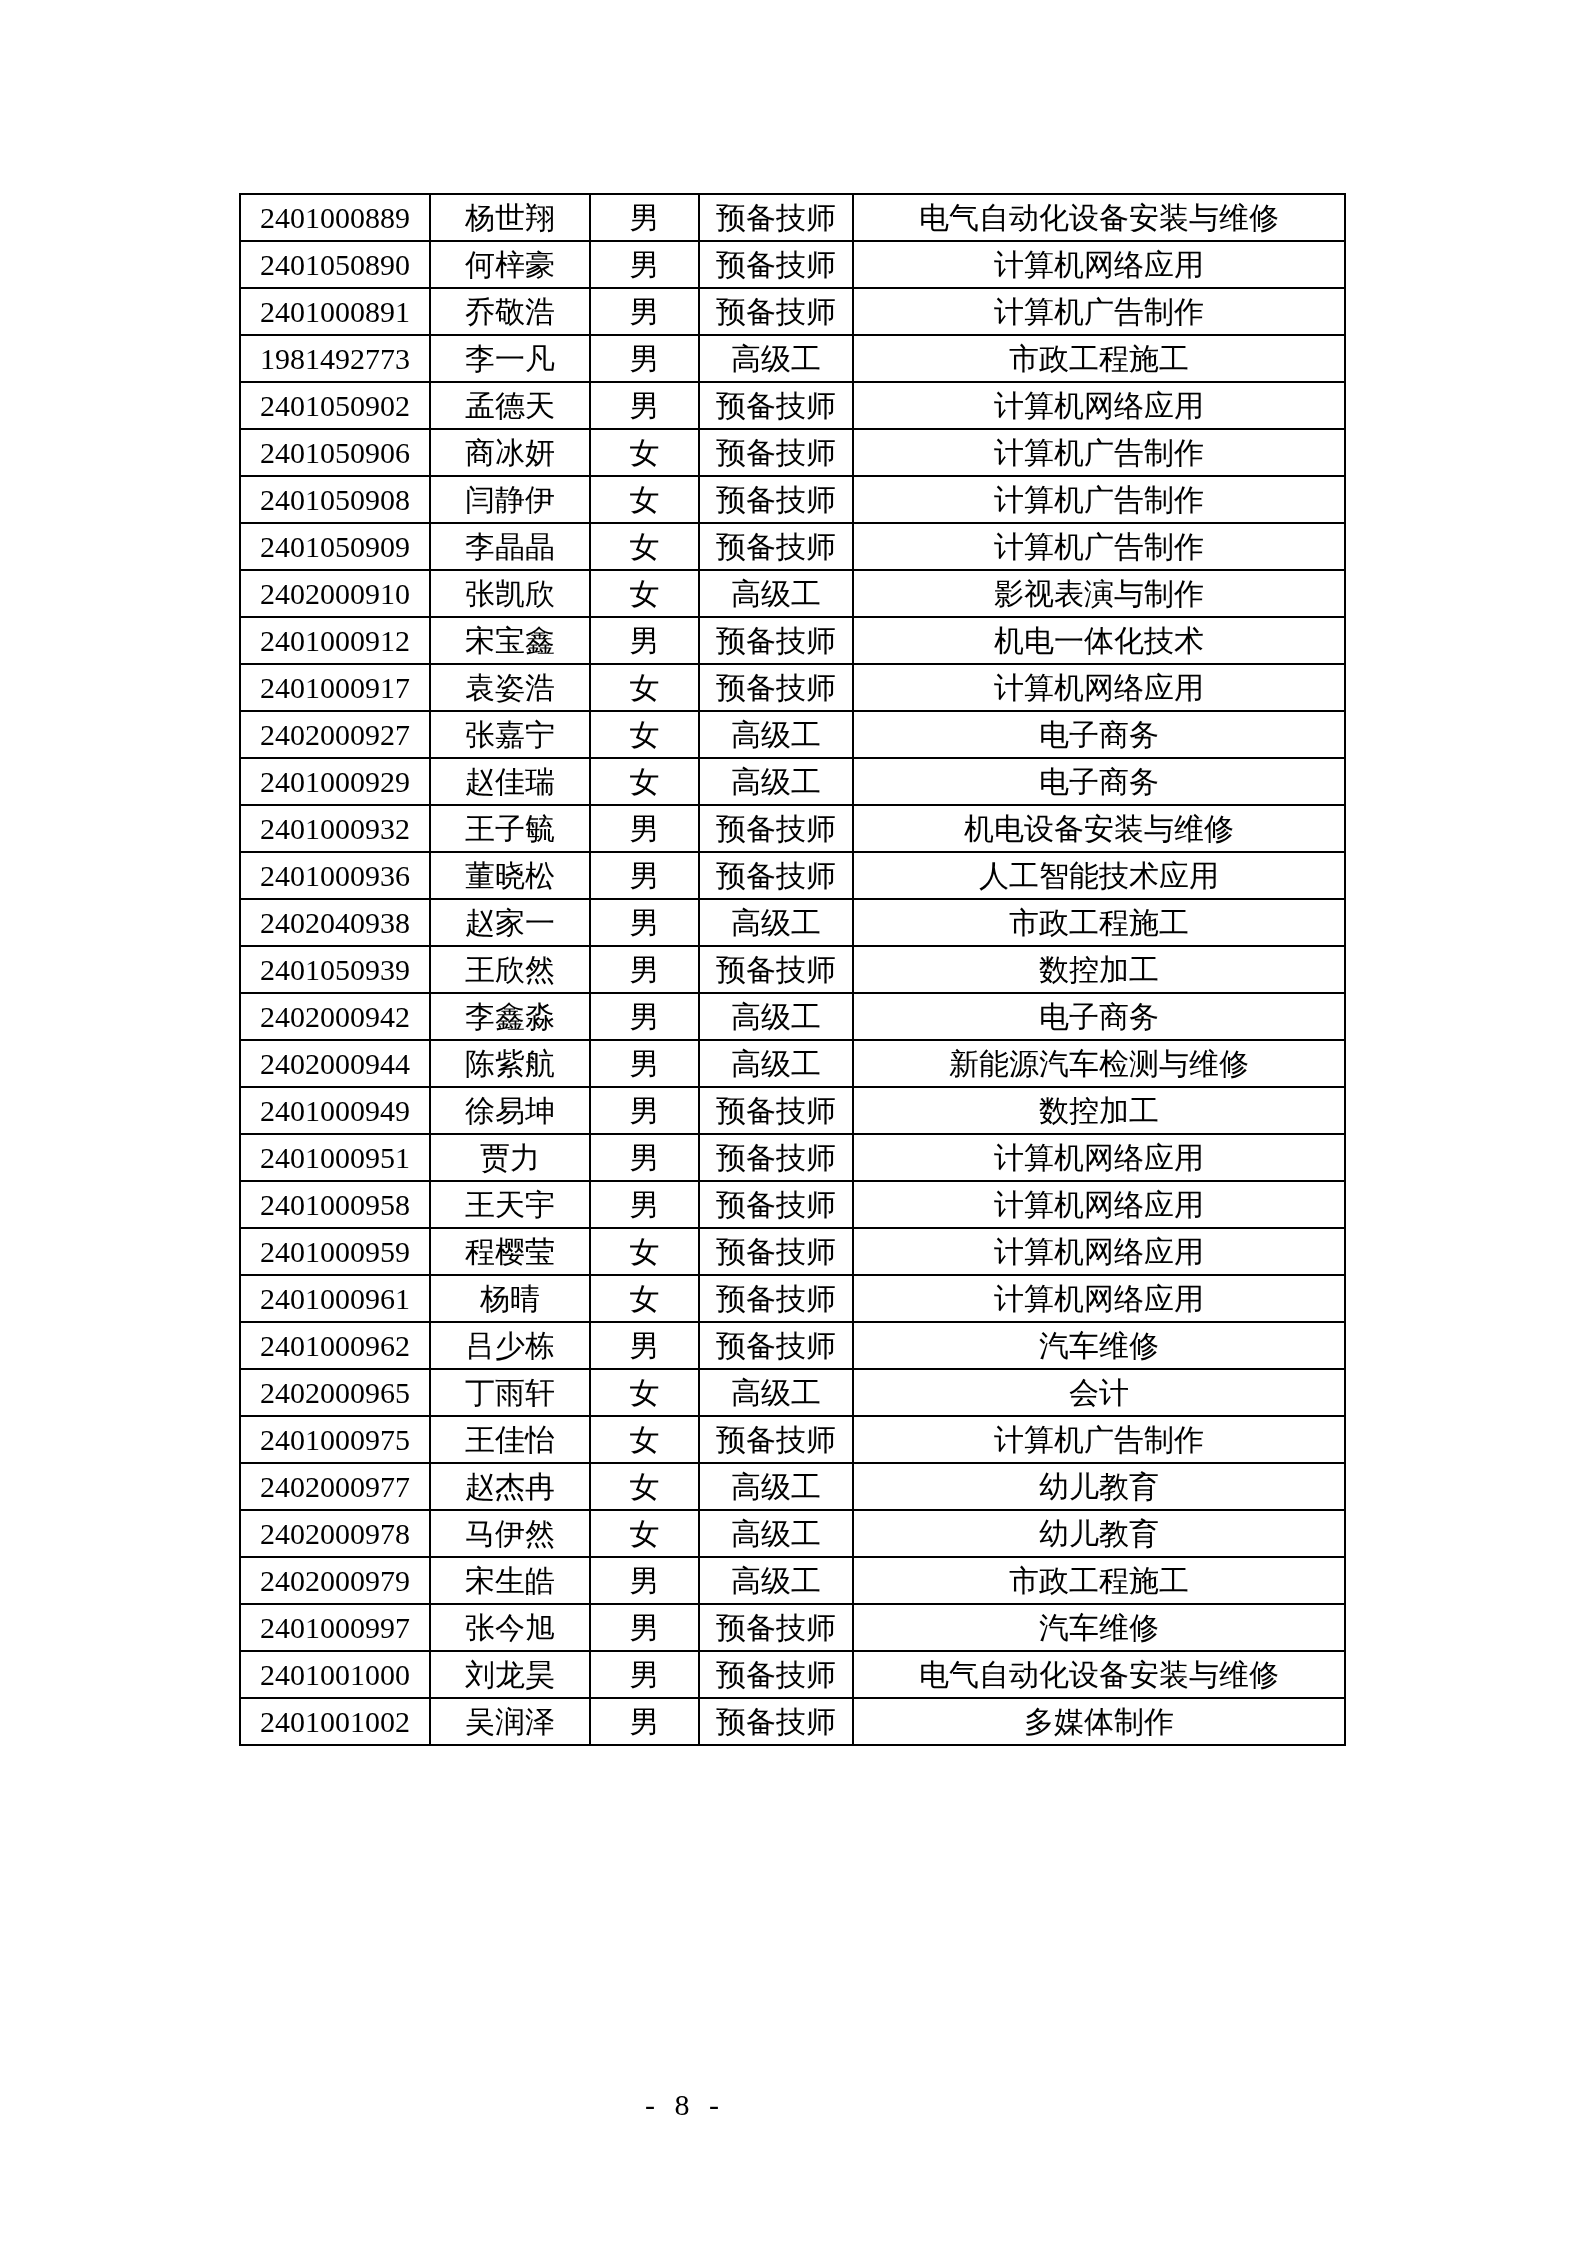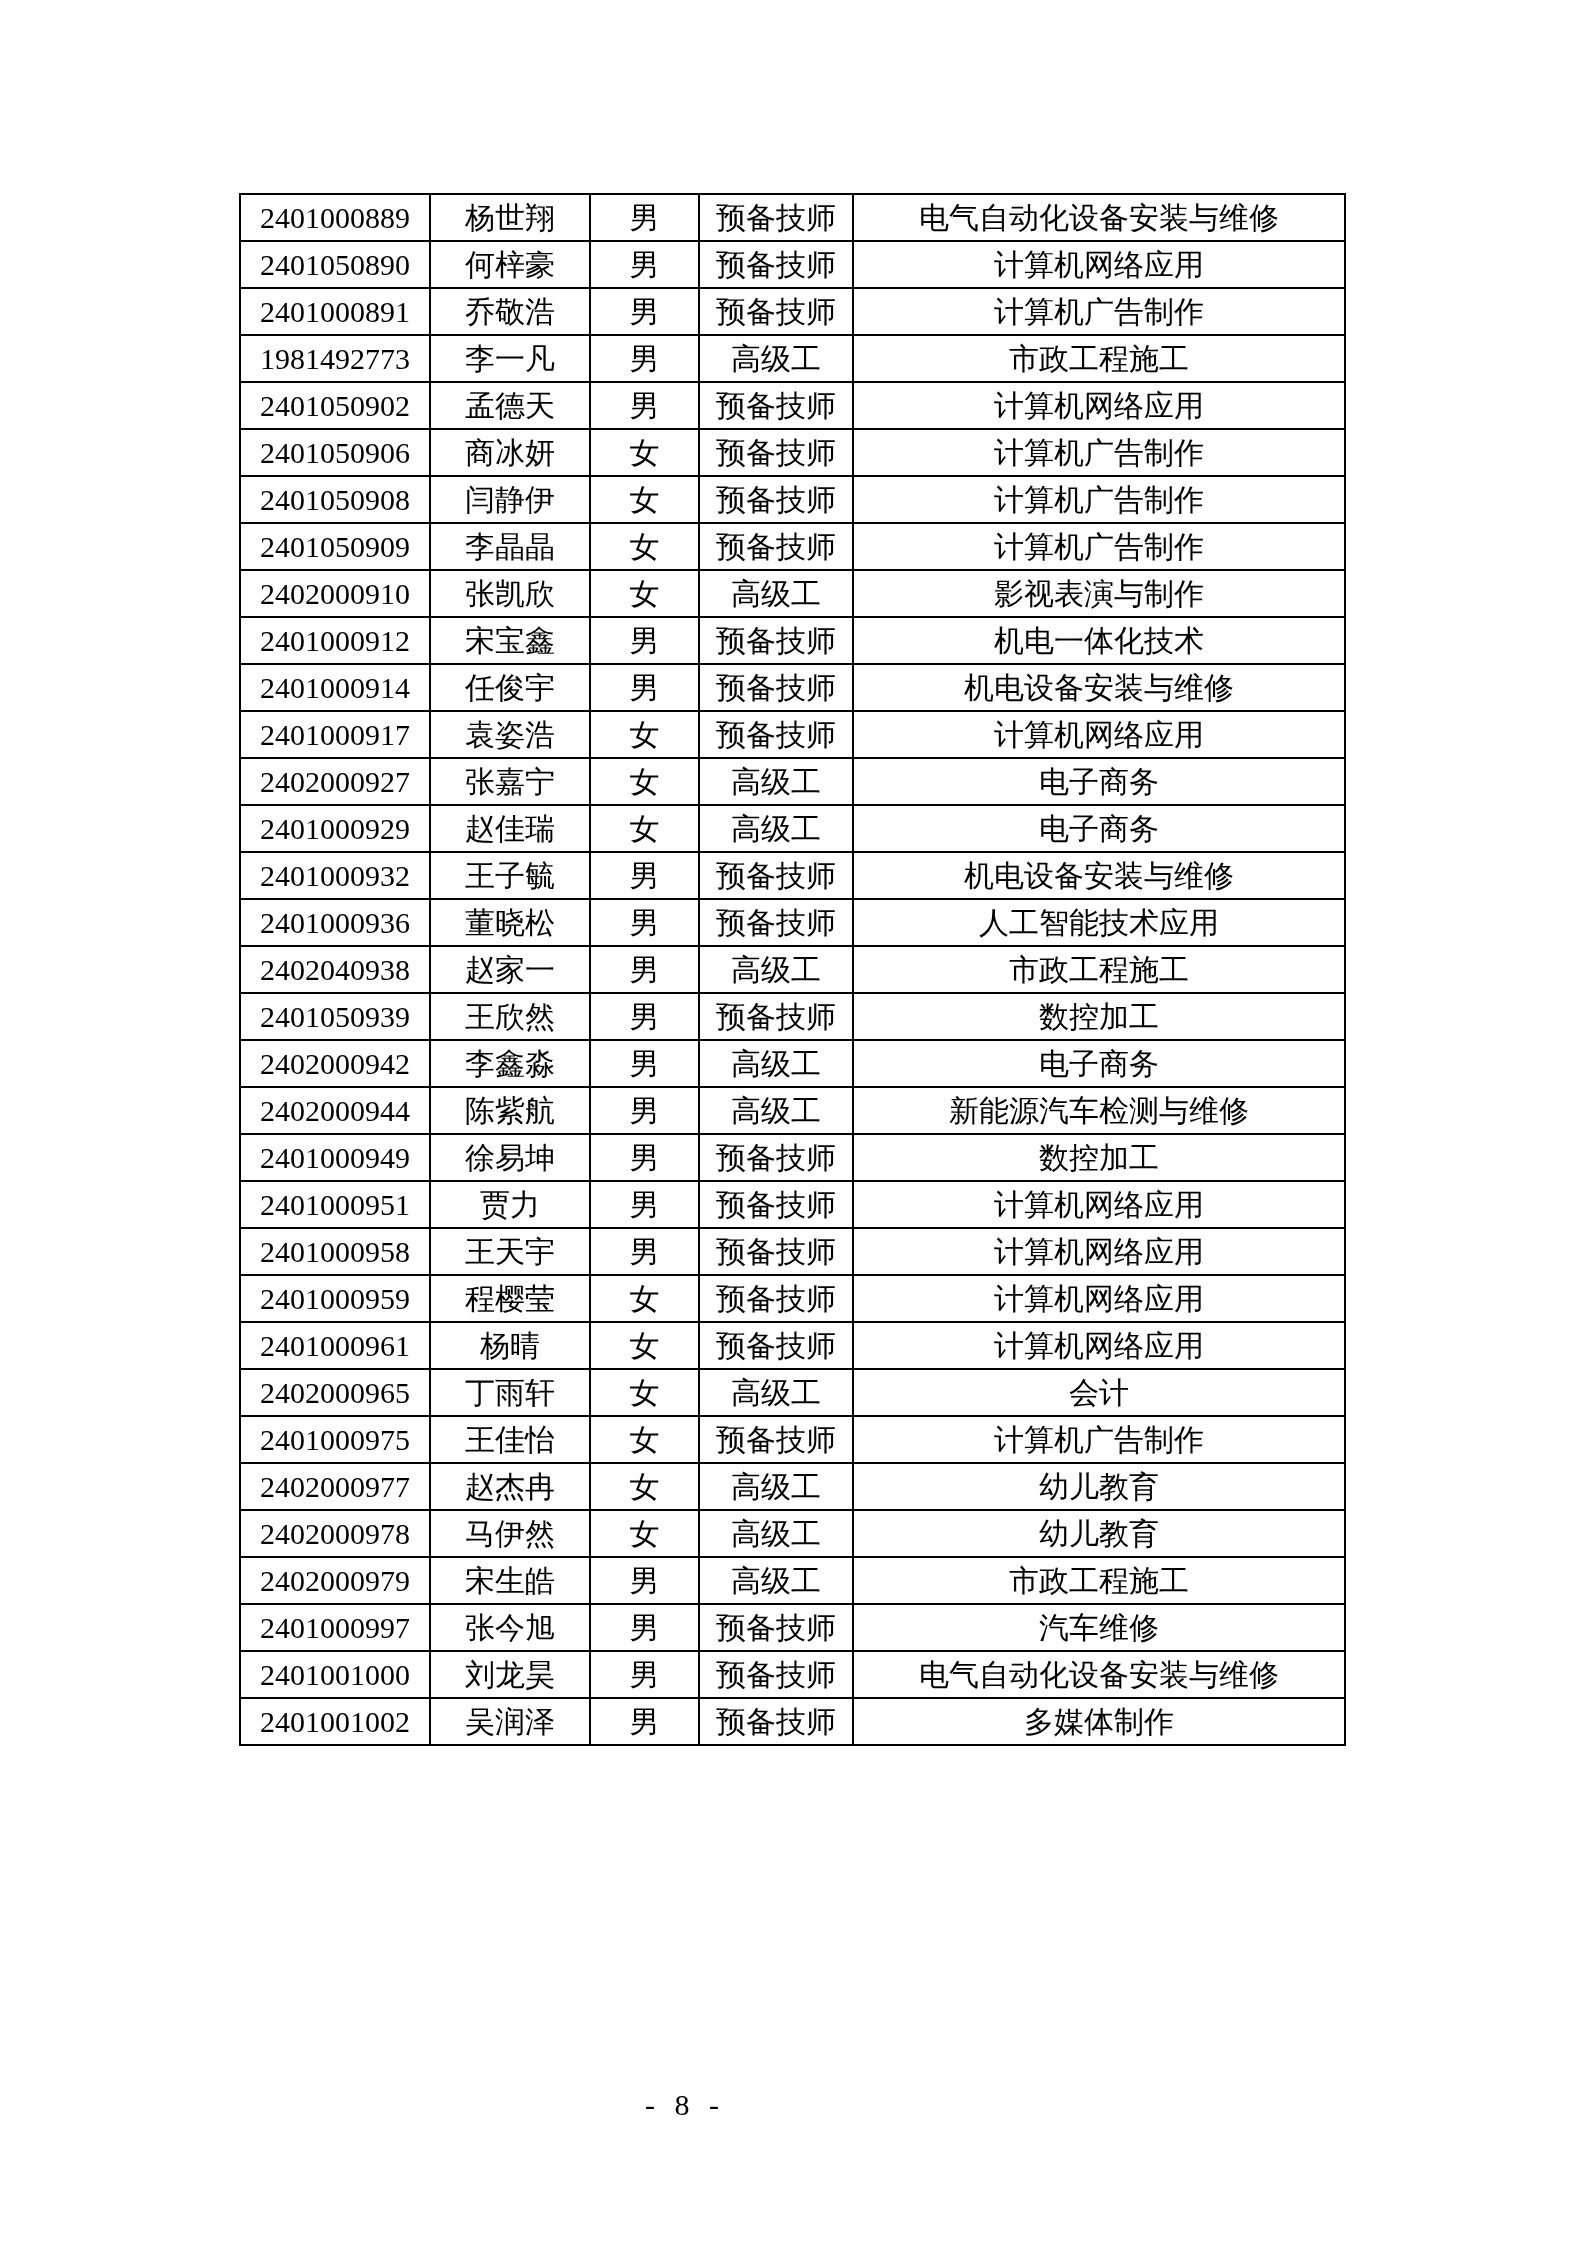--- a/index.html
+++ b/index.html
@@ -129,27 +129,20 @@
           <td>影视表演与制作</td>
         </tr>
         <tr>
           <td>2401000912</td>
           <td>宋宝鑫</td>
           <td>男</td>
           <td>预备技师</td>
           <td>机电一体化技术</td>
         </tr>
         <tr>
-          <td>2401000914</td>
-          <td>任俊宇</td>
-          <td>男</td>
-          <td>预备技师</td>
-          <td>机电设备安装与维修</td>
-        </tr>
-        <tr>
           <td>2401000917</td>
           <td>袁姿浩</td>
           <td>女</td>
           <td>预备技师</td>
           <td>计算机网络应用</td>
         </tr>
         <tr>
           <td>2402000927</td>
           <td>张嘉宁</td>
           <td>女</td>
@@ -232,20 +225,27 @@
           <td>女</td>
           <td>预备技师</td>
           <td>计算机网络应用</td>
         </tr>
         <tr>
           <td>2401000961</td>
           <td>杨晴</td>
           <td>女</td>
           <td>预备技师</td>
           <td>计算机网络应用</td>
+        </tr>
+        <tr>
+          <td>2401000962</td>
+          <td>吕少栋</td>
+          <td>男</td>
+          <td>预备技师</td>
+          <td>汽车维修</td>
         </tr>
         <tr>
           <td>2402000965</td>
           <td>丁雨轩</td>
           <td>女</td>
           <td>高级工</td>
           <td>会计</td>
         </tr>
         <tr>
           <td>2401000975</td>

